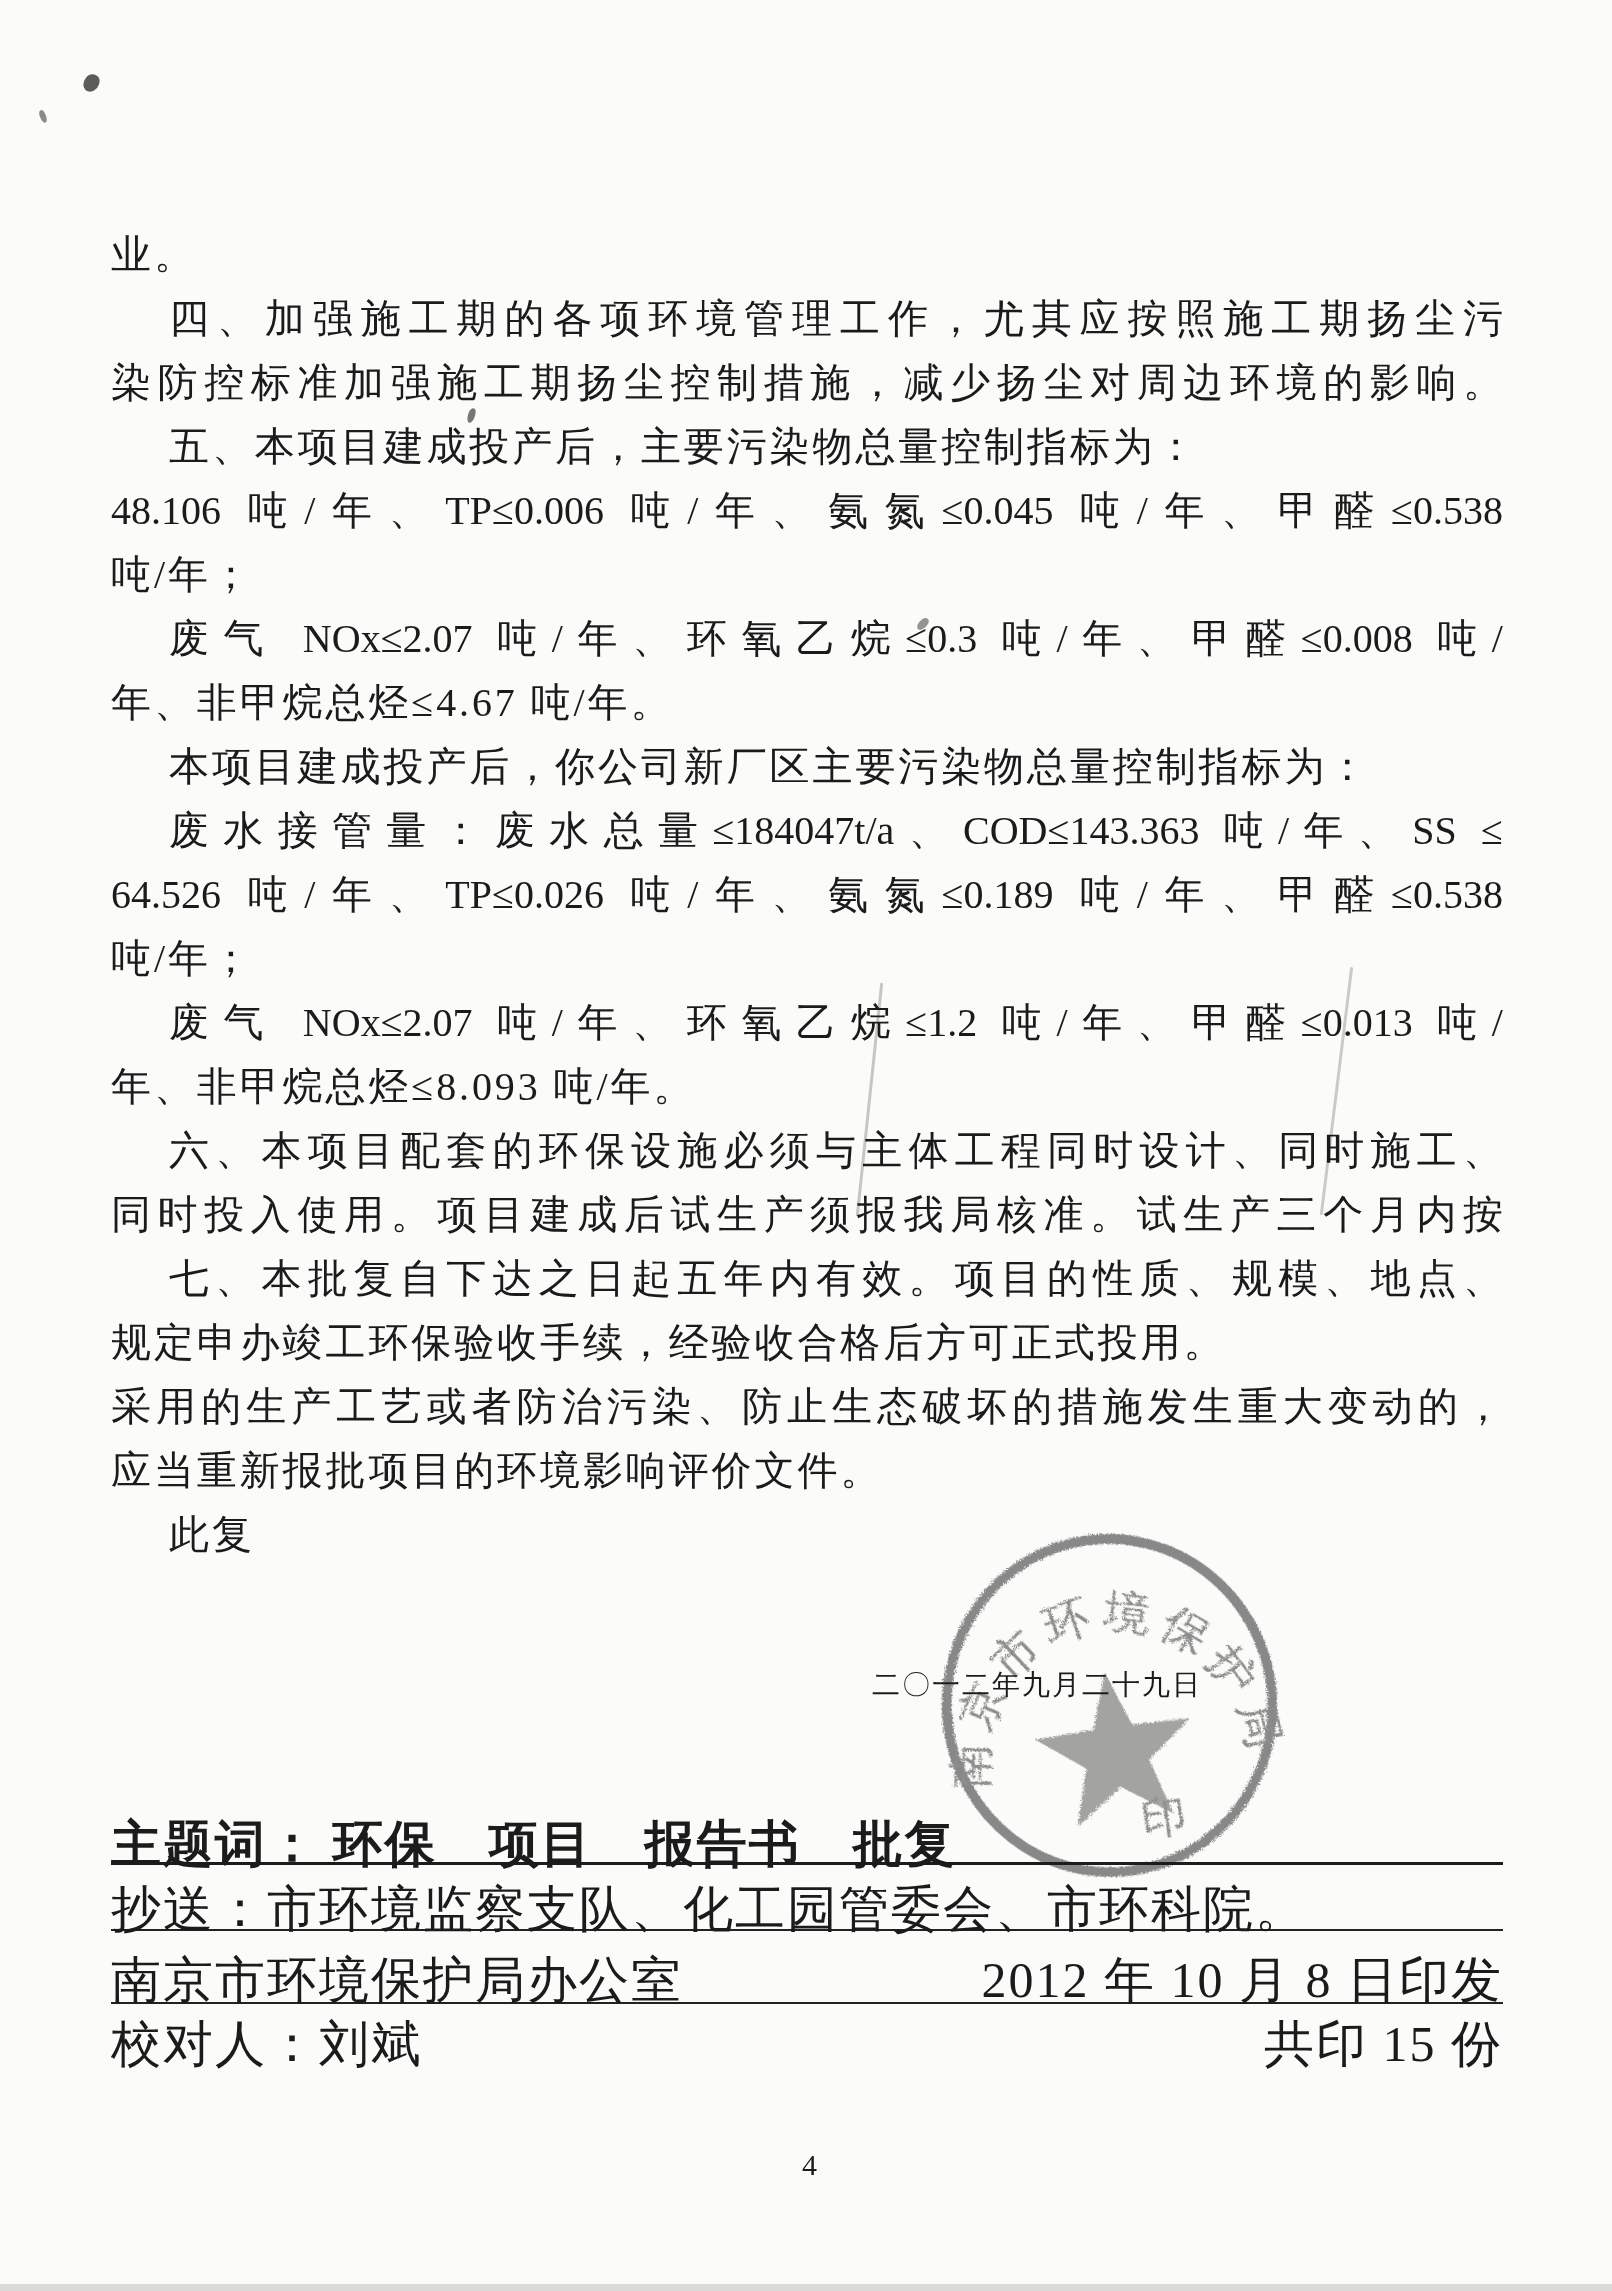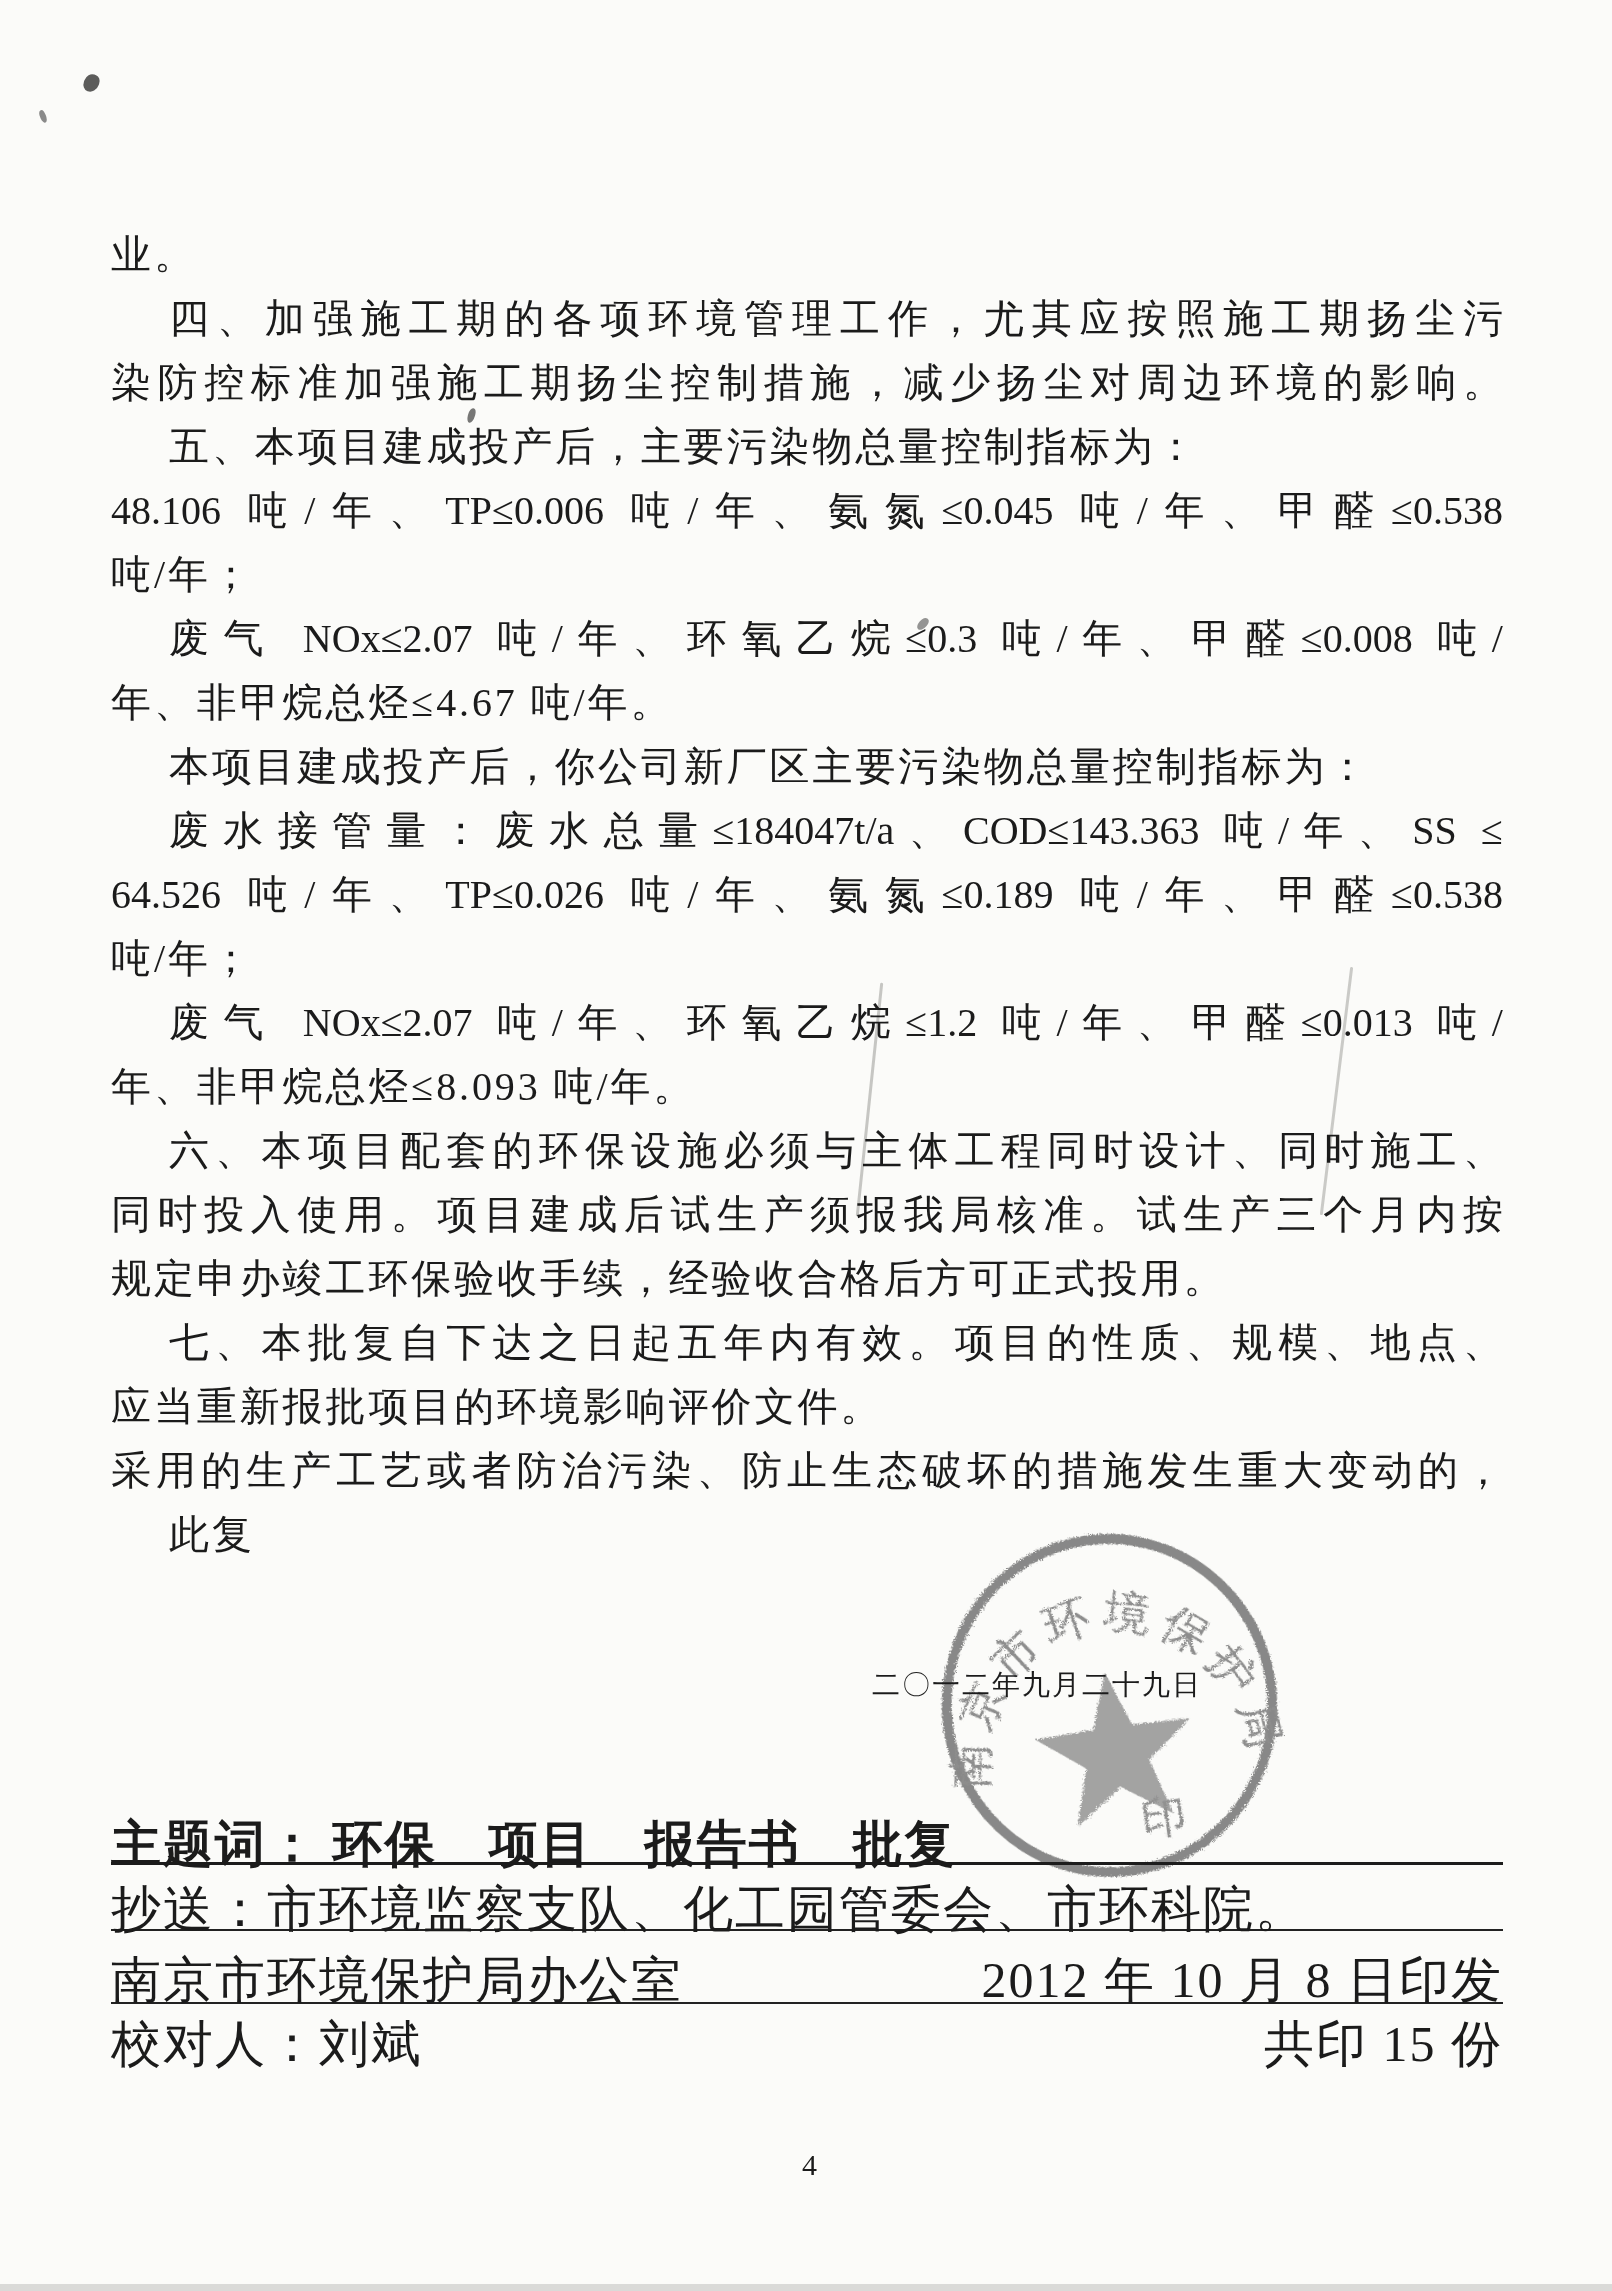--- a/index.html
+++ b/index.html
@@ -94,24 +94,24 @@
     <div class="line indent fill">废气 NOx≤2.07 吨/年、环氧乙烷≤0.3 吨/年、甲醛≤0.008 吨/</div>
     <div class="line">年、非甲烷总烃≤4.67 吨/年。</div>
     <div class="line indent">本项目建成投产后，你公司新厂区主要污染物总量控制指标为：</div>
     <div class="line indent fill">废水接管量：废水总量≤184047t/a、COD≤143.363 吨/年、SS ≤</div>
     <div class="line fill">64.526 吨/年、TP≤0.026 吨/年、氨氮≤0.189 吨/年、甲醛≤0.538</div>
     <div class="line">吨/年；</div>
     <div class="line indent fill">废气 NOx≤2.07 吨/年、环氧乙烷≤1.2 吨/年、甲醛≤0.013 吨/</div>
     <div class="line">年、非甲烷总烃≤8.093 吨/年。</div>
     <div class="line indent fill">六、本项目配套的环保设施必须与主体工程同时设计、同时施工、</div>
     <div class="line fill">同时投入使用。项目建成后试生产须报我局核准。试生产三个月内按</div>
+    <div class="line indent fill">七、本批复自下达之日起五年内有效。项目的性质、规模、地点、</div>
     <div class="line">规定申办竣工环保验收手续，经验收合格后方可正式投用。</div>
-    <div class="line indent fill">七、本批复自下达之日起五年内有效。项目的性质、规模、地点、</div>
+    <div class="line fill">采用的生产工艺或者防治污染、防止生态破坏的措施发生重大变动的，</div>
     <div class="line">应当重新报批项目的环境影响评价文件。</div>
-    <div class="line fill">采用的生产工艺或者防治污染、防止生态破坏的措施发生重大变动的，</div>
     <div class="line indent">此复</div>
   </div>
 
   <svg class="stamp" viewBox="0 0 360 364" xmlns="http://www.w3.org/2000/svg">
     <defs>
       <filter id="rough" x="-10%" y="-10%" width="120%" height="120%">
         <feTurbulence type="fractalNoise" baseFrequency="0.9" numOctaves="2" result="n"></feTurbulence>
         <feDisplacementMap in="SourceGraphic" in2="n" scale="6"></feDisplacementMap>
         <feGaussianBlur stdDeviation="0.7"></feGaussianBlur>
       </filter>

